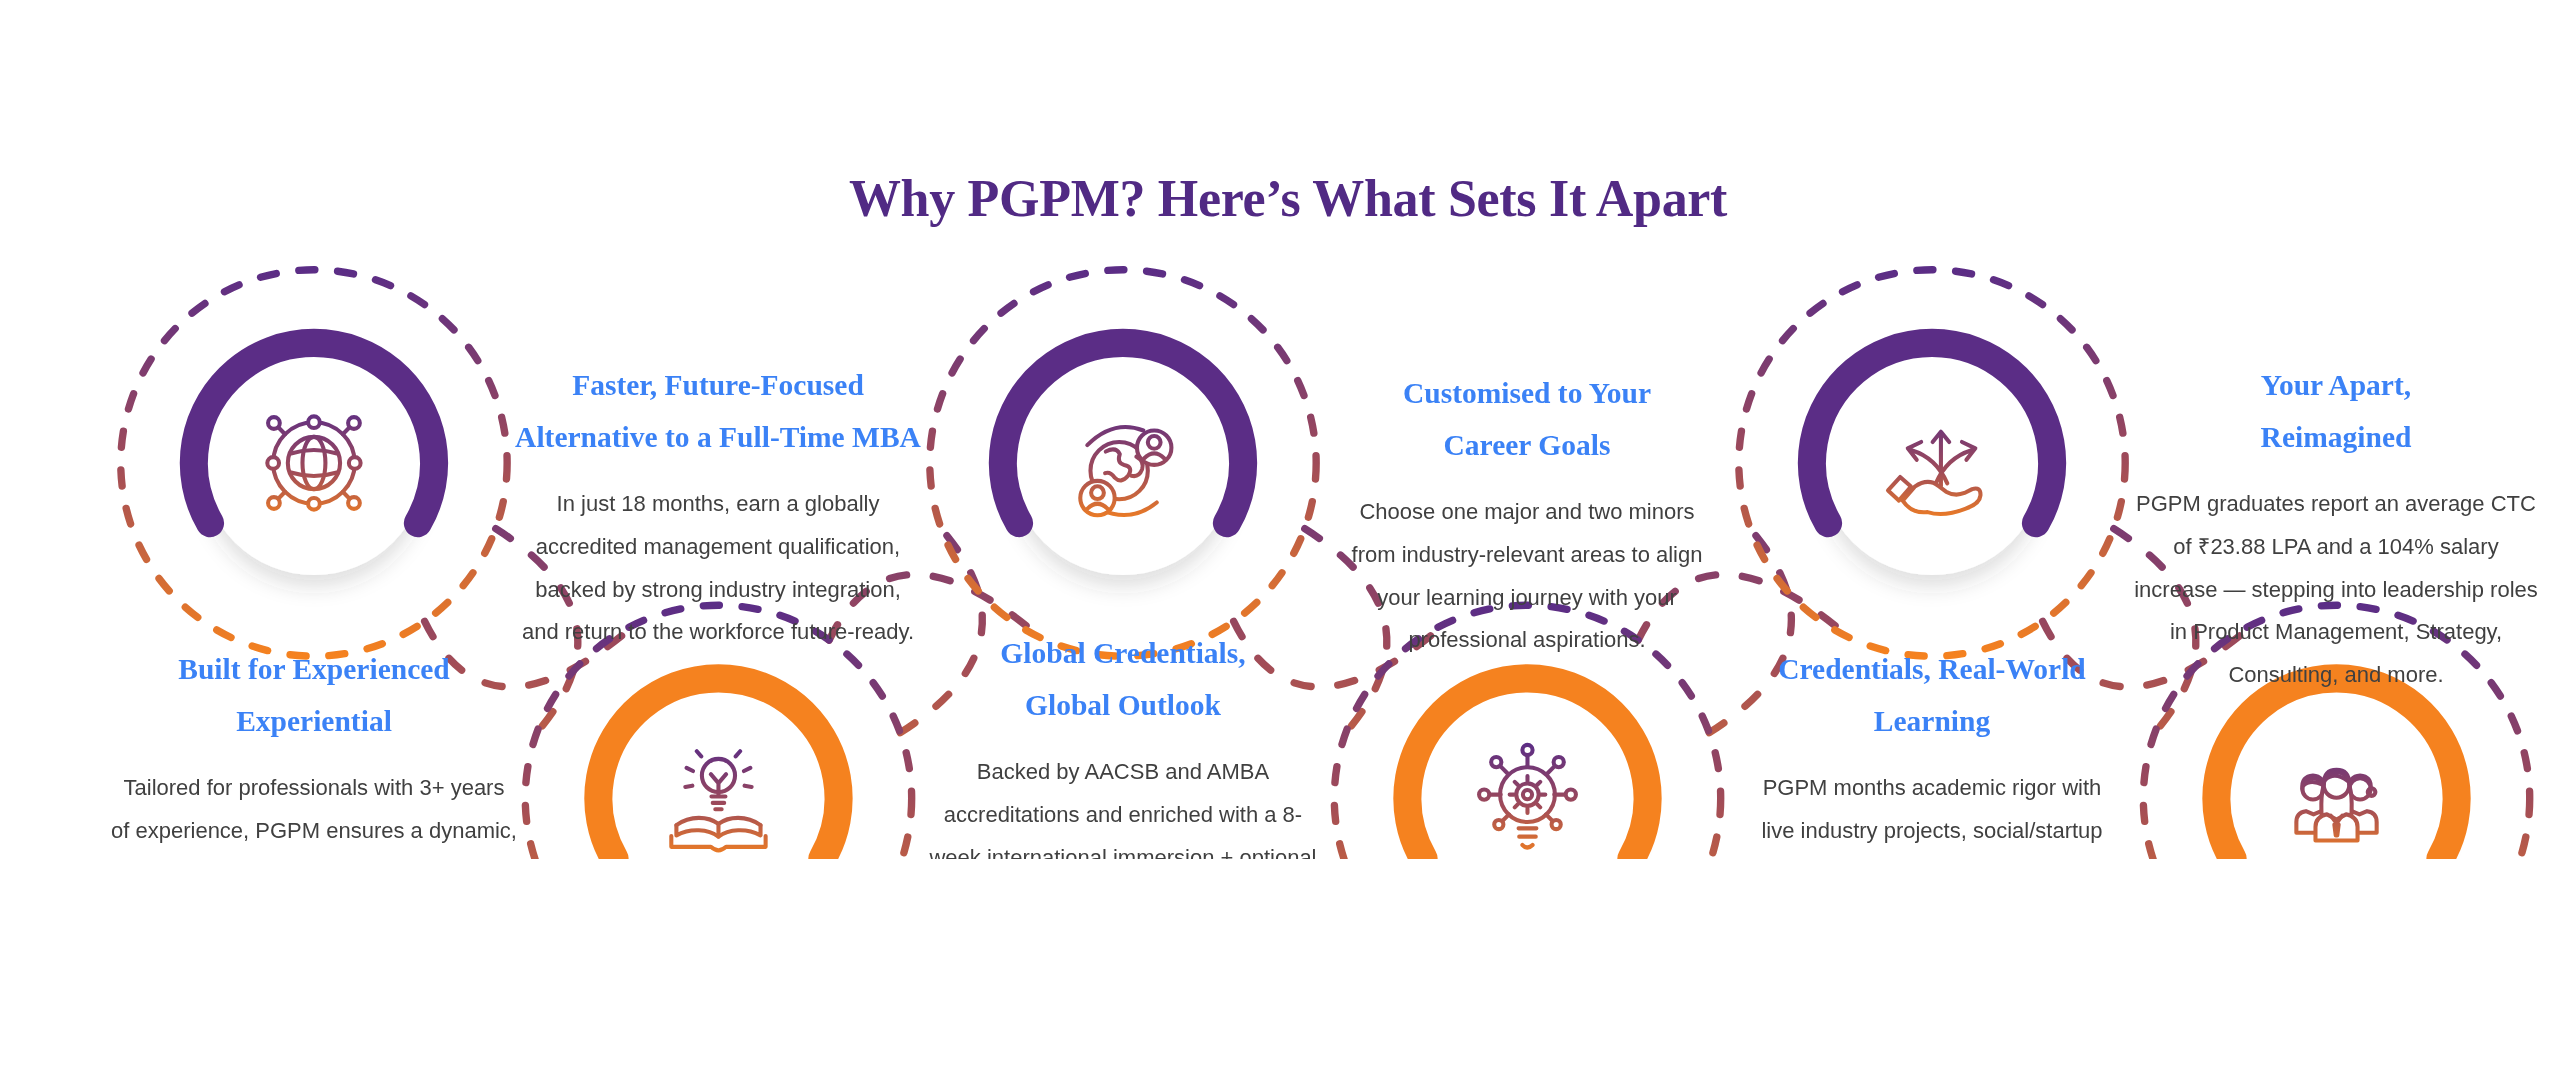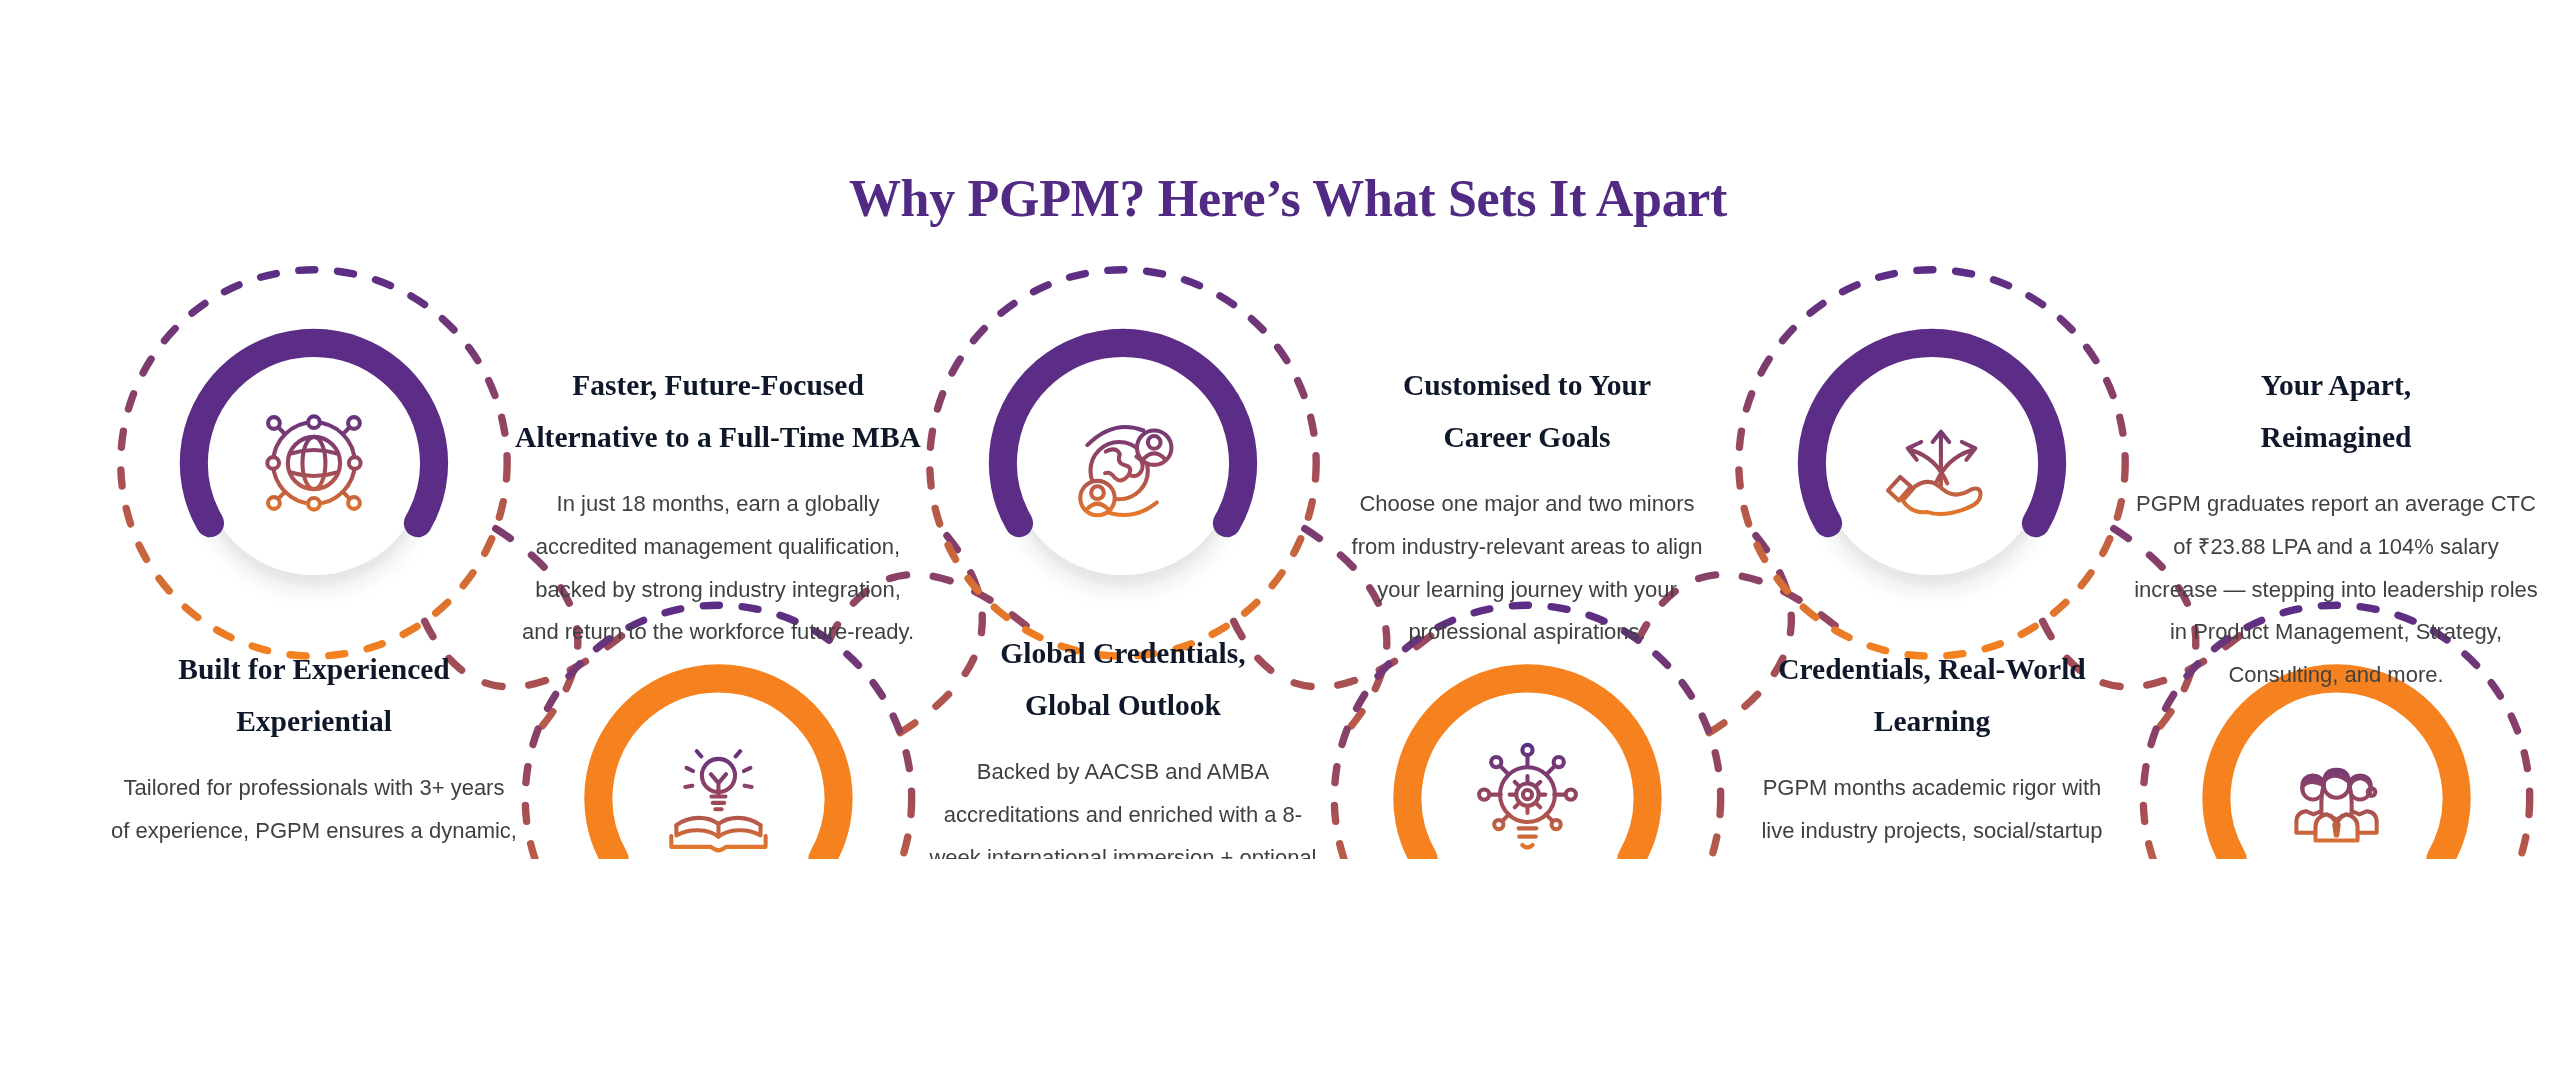--- a/index.html
+++ b/index.html
@@ -13,21 +13,21 @@
     font-family:"Liberation Serif", serif;
     font-weight:700; font-size:52px; letter-spacing:-0.3px;
     color:#512a84;
   }
   #bg-art { position:absolute; left:0; top:0; width:2576px; height:1087px; }
   .card-text { position:absolute; width:456px; text-align:center; }
   .card-text h3 {
     margin:0;
     font-family:"Liberation Serif", serif;
     font-weight:700; font-size:29.5px; line-height:1.75;
-    color:#0f172a; white-space:pre;
+    color:#3b82f6; white-space:pre;
   }
   .card-text p {
     margin:20px 0 0 0;
     font-size:22px; line-height:1.94; color:#404040;
     white-space:pre;
   }
 </style>
 </head>
 <body>
 
@@ -179,21 +179,21 @@
   <div class="card-text" style="left: 895px; top: 628px;">
     <h3>Global Credentials,
 Global Outlook</h3>
     <p>Backed by AACSB and AMBA
 accreditations and enriched with a 8-
 week international immersion + optional
 global exchange programs at top B-
 schools like INSEAD.</p>
   </div>
 
-  <div class="card-text" style="left: 1299px; top: 360px; text-align: center;">
+  <div class="card-text" style="left: 1299px; top: 368px; text-align: center;">
     <h3>Customised to Your
 Career Goals</h3>
     <p>Choose one major and two minors
 from industry-relevant areas to align
 your learning journey with your
 professional aspirations.</p>
   </div>
 
   <div class="card-text" style="left: 1704px; top: 644px;">
     <h3>Credentials, Real-World

